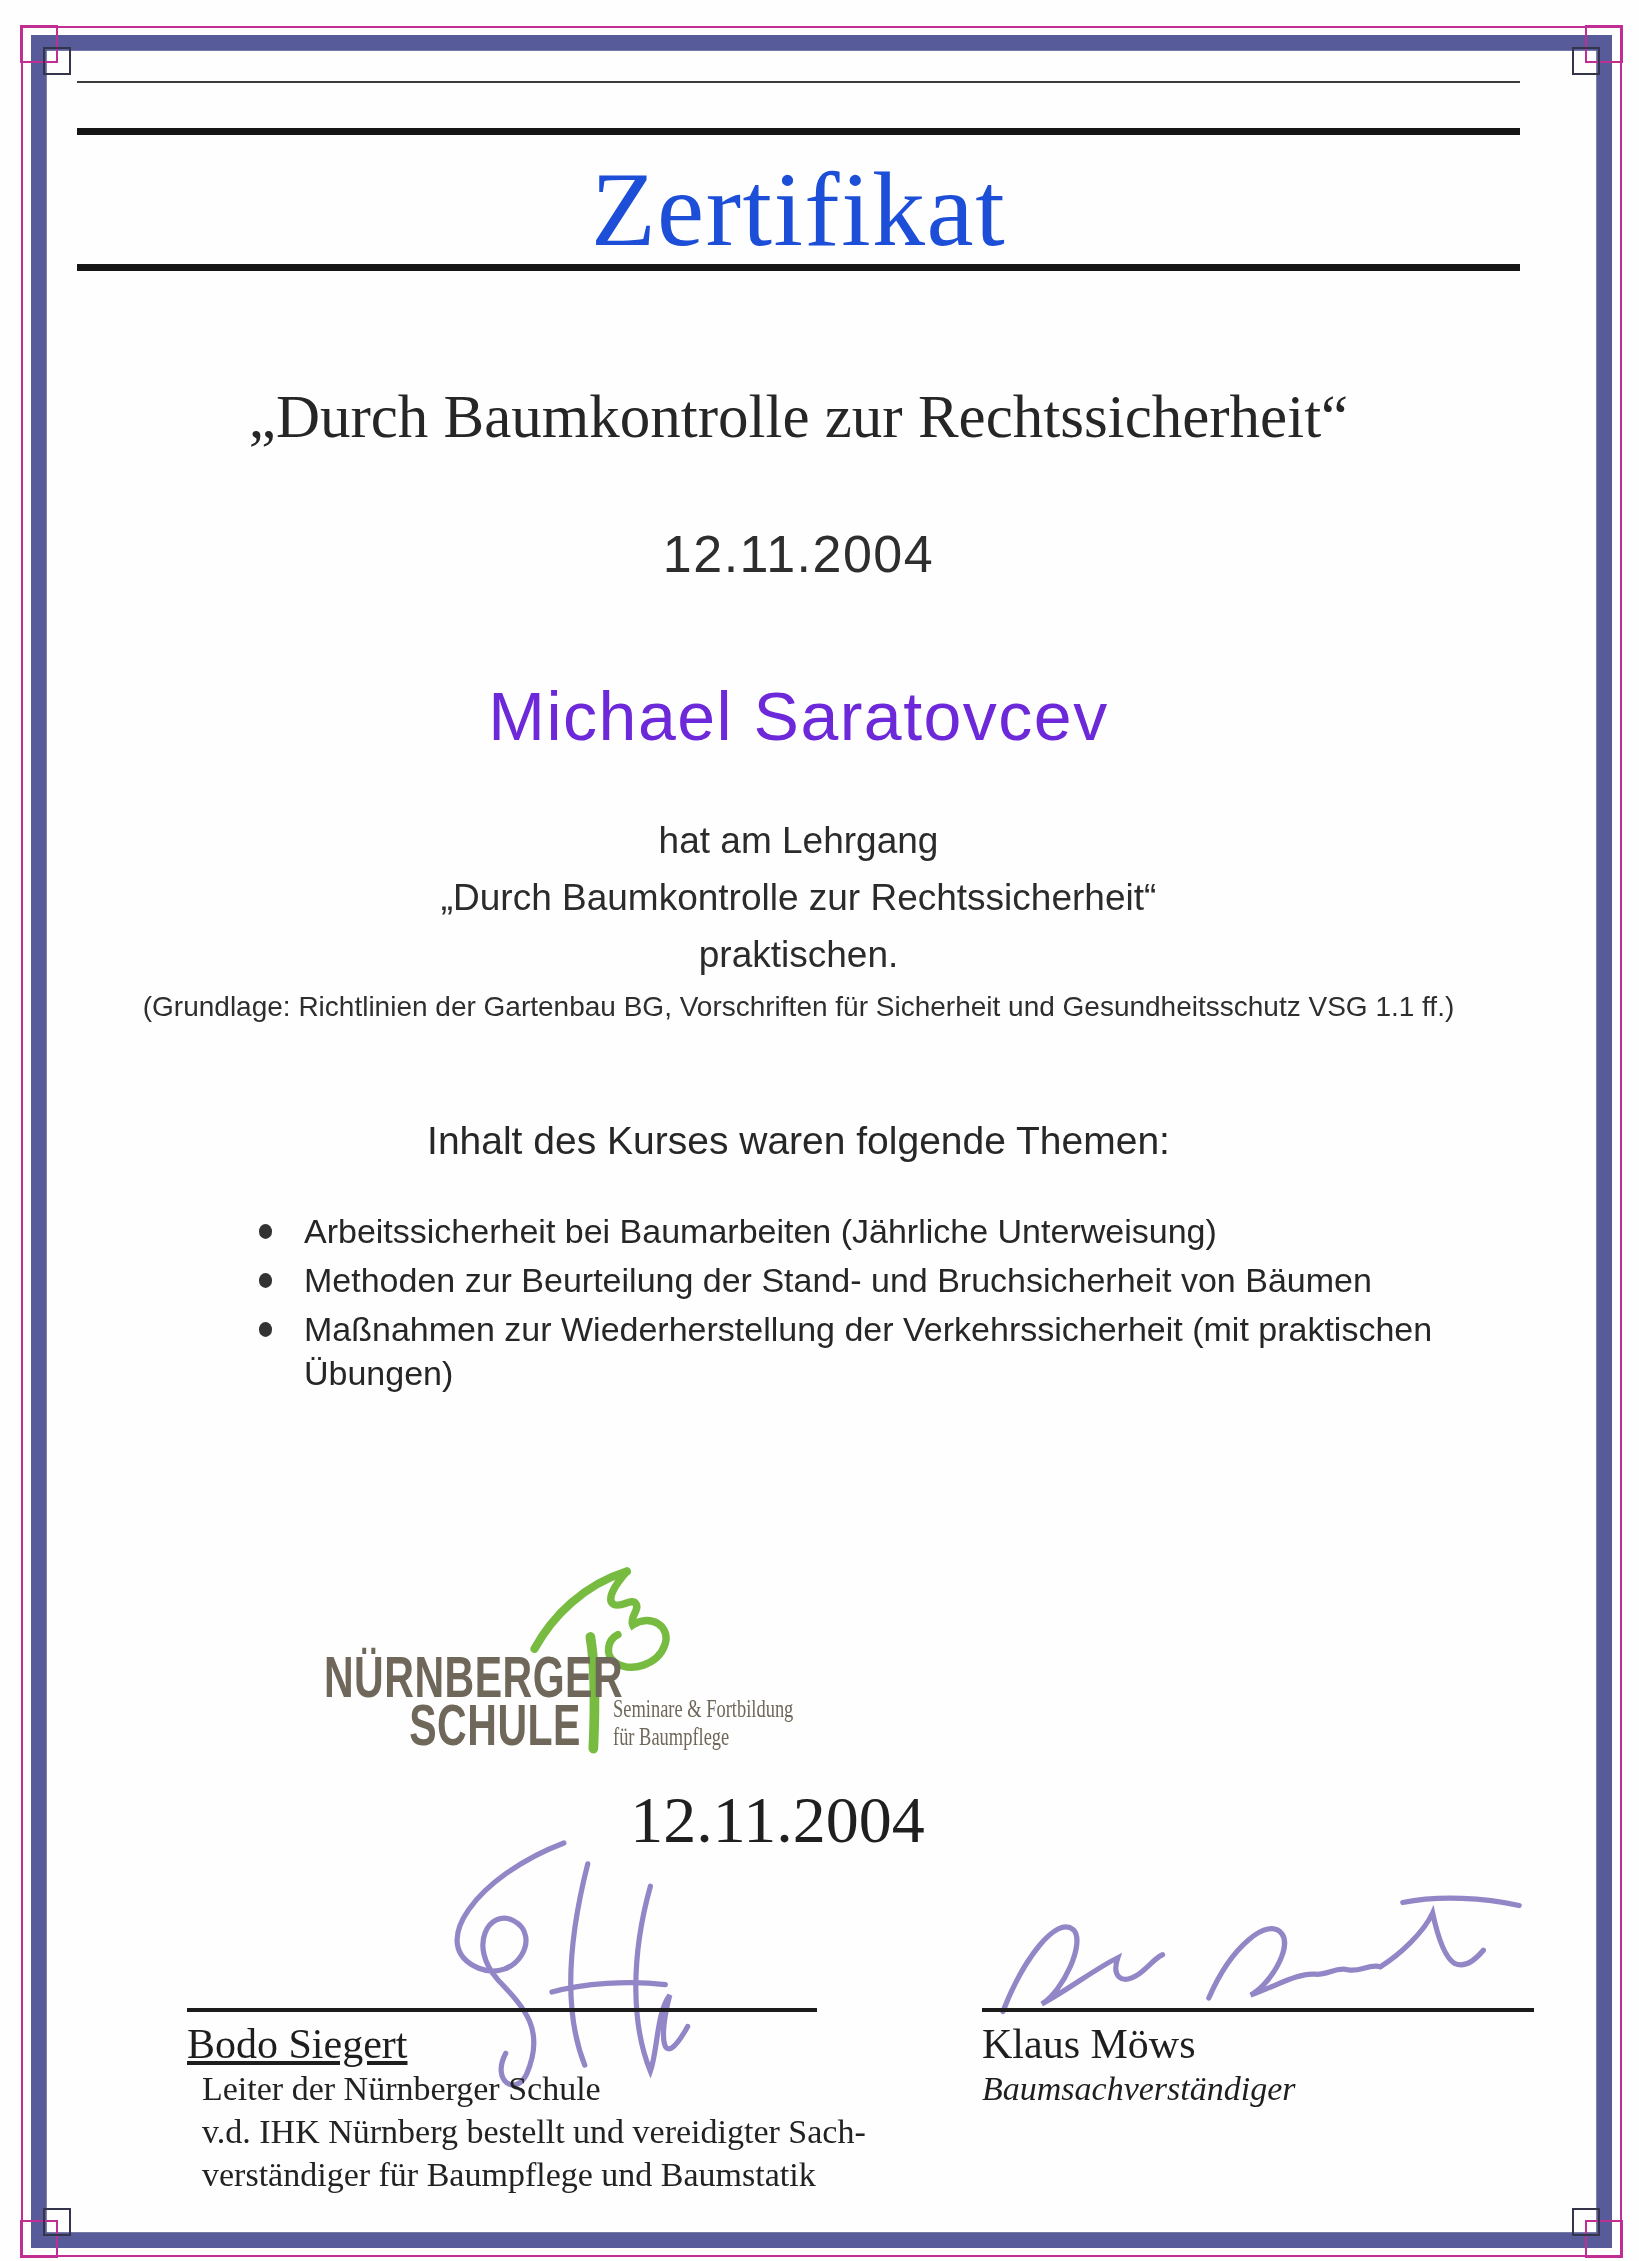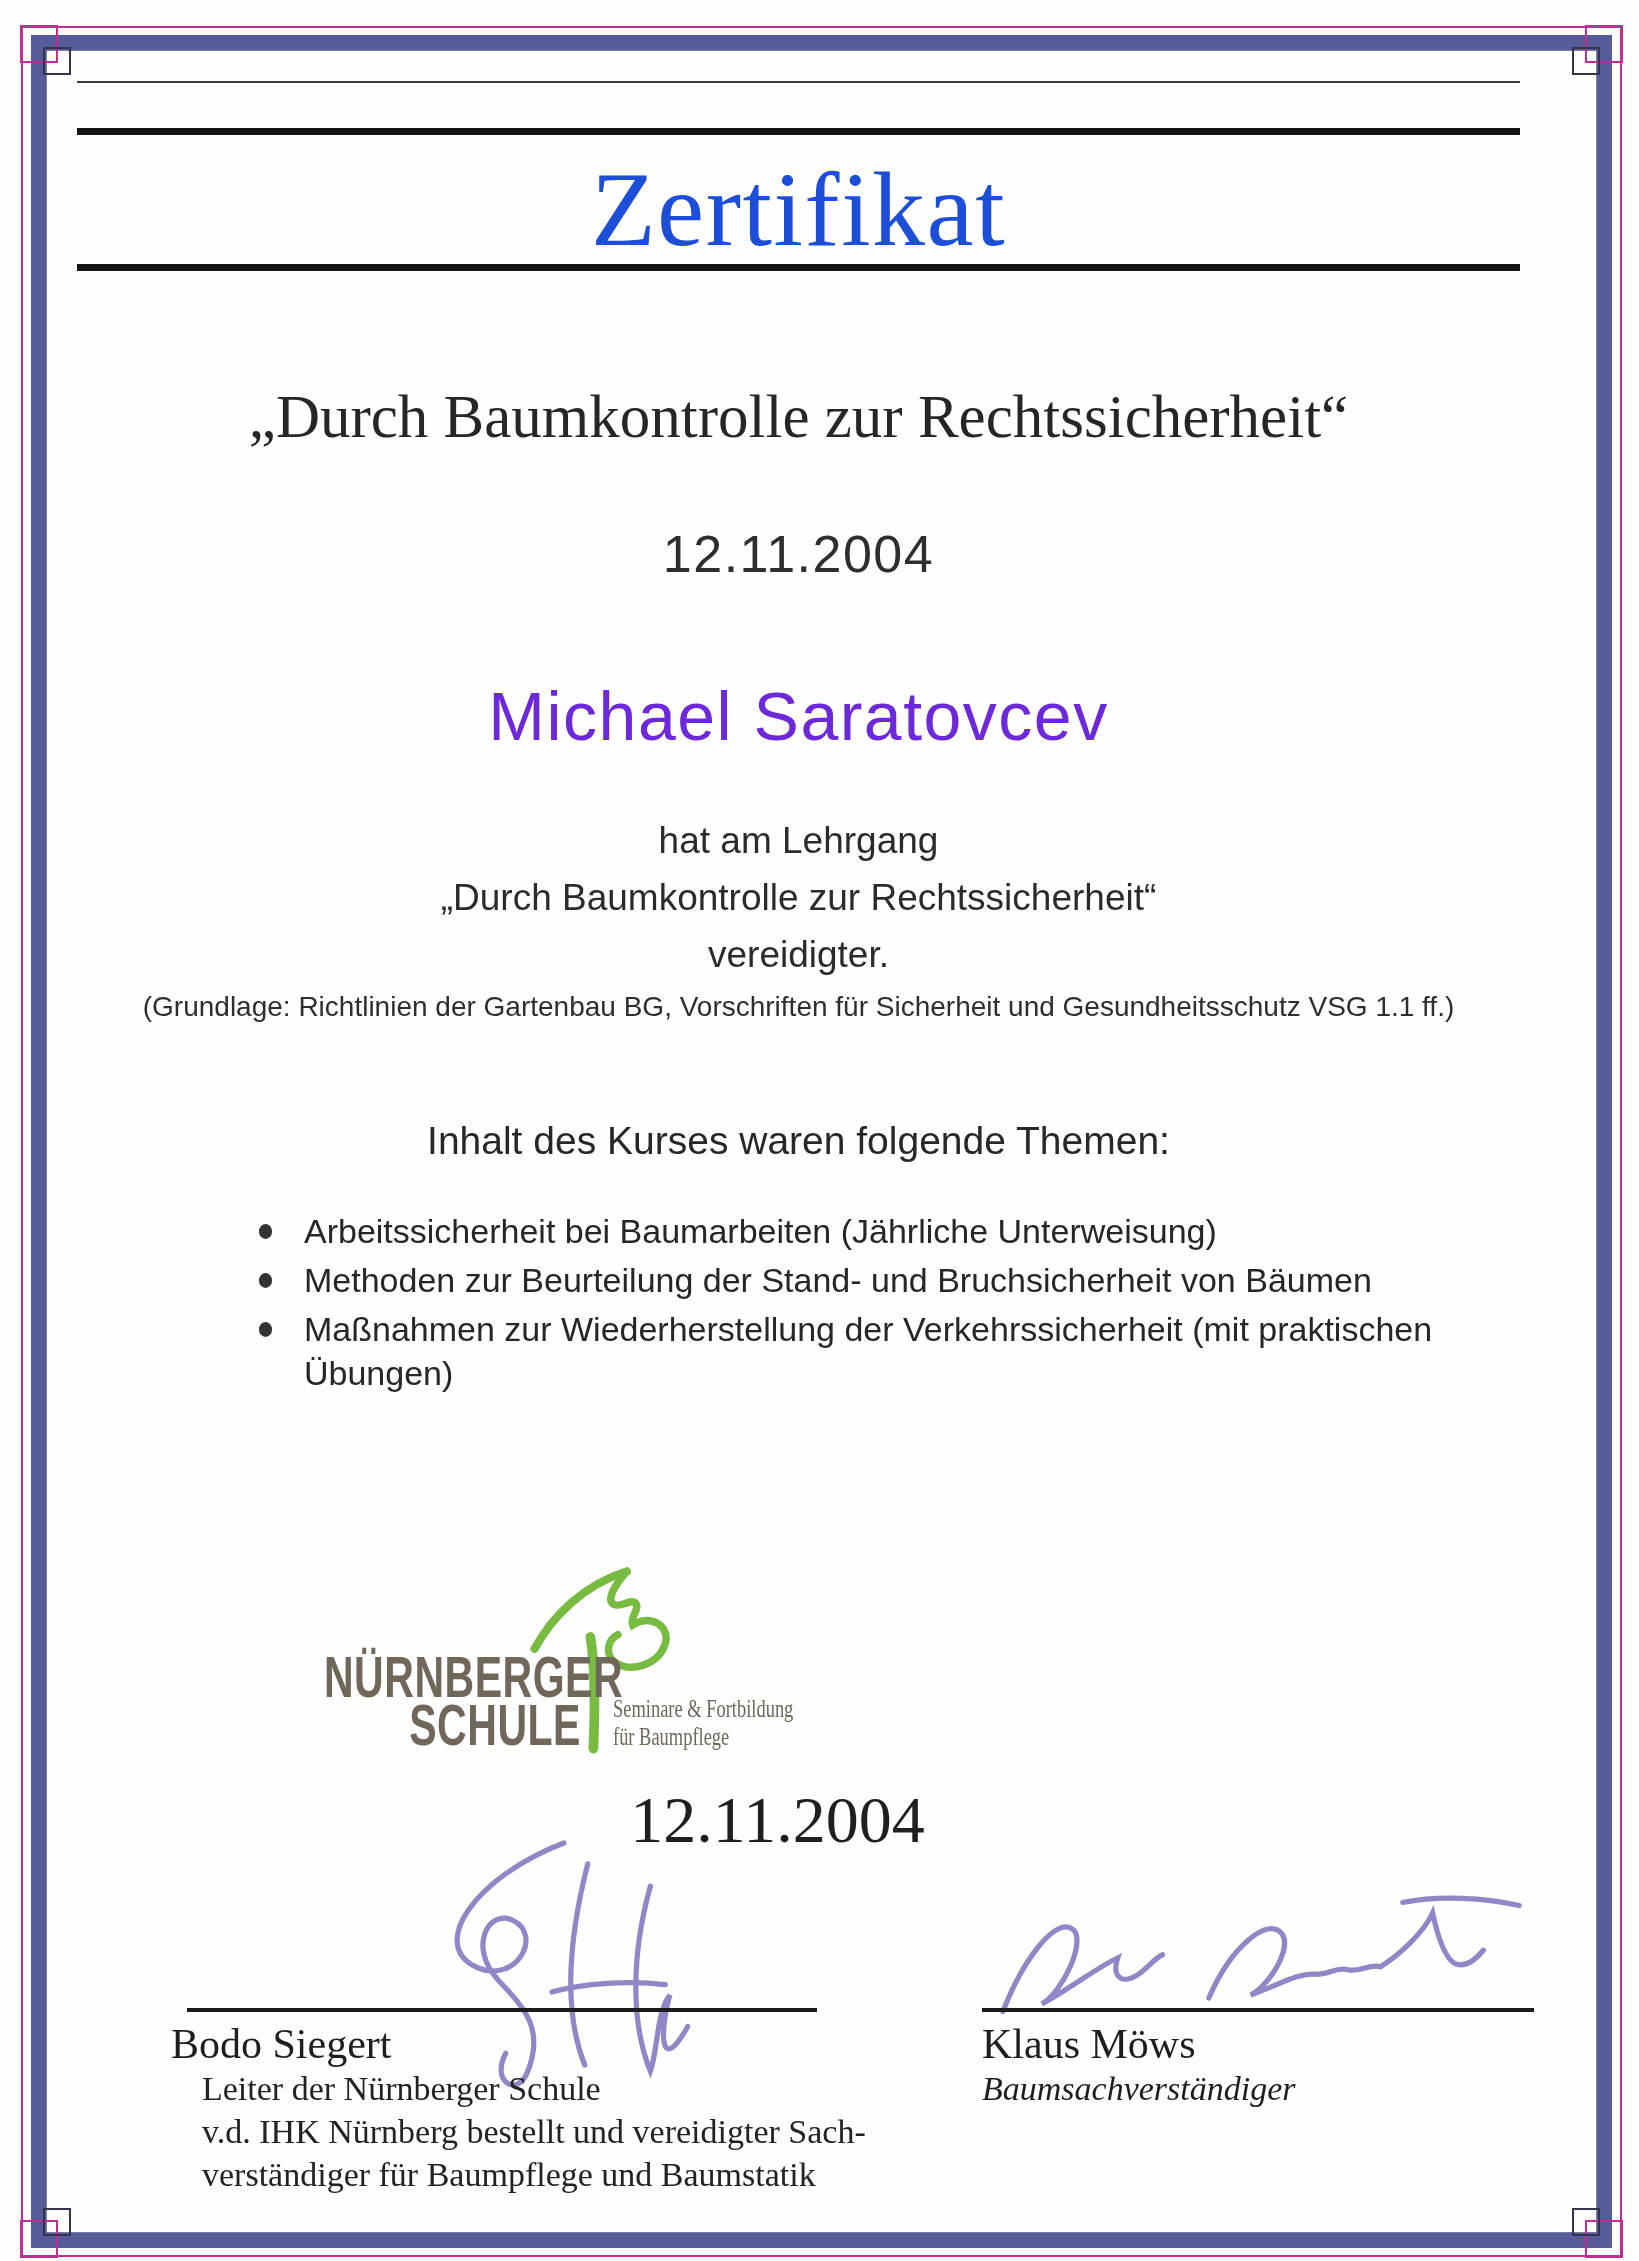--- a/index.html
+++ b/index.html
@@ -74,21 +74,21 @@
   .logo-sub.s1{top:1695px;} .logo-sub.s2{top:1723px;}
   .logo-mark{position:absolute;left:530px;top:1561px;}
 
   .date2{top:1782px;font-size:66px;color:#1f1f1f;transform:translateX(-21px);}
 
   
   .sig-line{position:absolute;top:2008px;height:3.7px;background:#1c1c1c;}
   .sig-line.left{left:187px;width:630px;}
   .sig-line.right{left:982px;width:552px;}
   .sig-name{position:absolute;top:2020px;font-size:42px;color:#1e1e1e;}
-  .sig-name.left{left:171px;} .sig-name.right{left:982px;}
+  .sig-name.left{left:187px;text-decoration:underline;} .sig-name.right{left:982px;}
   .sig-role-block{position:absolute;left:187px;top:2067px;font-size:34px;line-height:43px;color:#222;margin-left:15px;}
   .sig-role-right{position:absolute;left:982px;top:2070px;font-size:34px;font-weight:400;font-style:italic;color:#1e1e1e;}
   .sig-svg{position:absolute;}
   .sig-svg.left{left:313px;top:1834px;}
   .sig-svg.right{left:985px;top:1886px;}
 </style>
 </head>
 <body>
 
 <div class="page">
@@ -109,21 +109,21 @@
   <div class="ctr serif title">Zertifikat</div>
   <div class="rule rule-b"></div>
 
   <div class="ctr serif course-quote">„Durch Baumkontrolle zur Rechtssicherheit“</div>
   <div class="ctr date1">12.11.2004</div>
 
   <div class="ctr name">Michael Saratovcev</div>
   <div class="ctr para">
     <div>hat am Lehrgang</div>
     <div>„Durch Baumkontrolle zur Rechtssicherheit“</div>
-    <div>vereidigter.</div>
+    <div>praktischen.</div>
   </div>
 
   <div class="ctr basis">(Grundlage: Richtlinien der Gartenbau BG, Vorschriften für Sicherheit und Gesundheitsschutz VSG 1.1 ff.)</div>
 
   <div class="ctr topics-head">Inhalt des Kurses waren folgende Themen:</div>
   <div class="topics">
     <div class="ti"><span class="dot"></span><span>Arbeitssicherheit bei Baumarbeiten (Jährliche Unterweisung)</span></div>
     <div class="ti"><span class="dot"></span><span>Methoden zur Beurteilung der Stand- und Bruchsicherheit von Bäumen</span></div>
     <div class="ti"><span class="dot"></span><span>Maßnahmen zur Wiederherstellung der Verkehrssicherheit (mit praktischen
 Übungen)</span></div>

